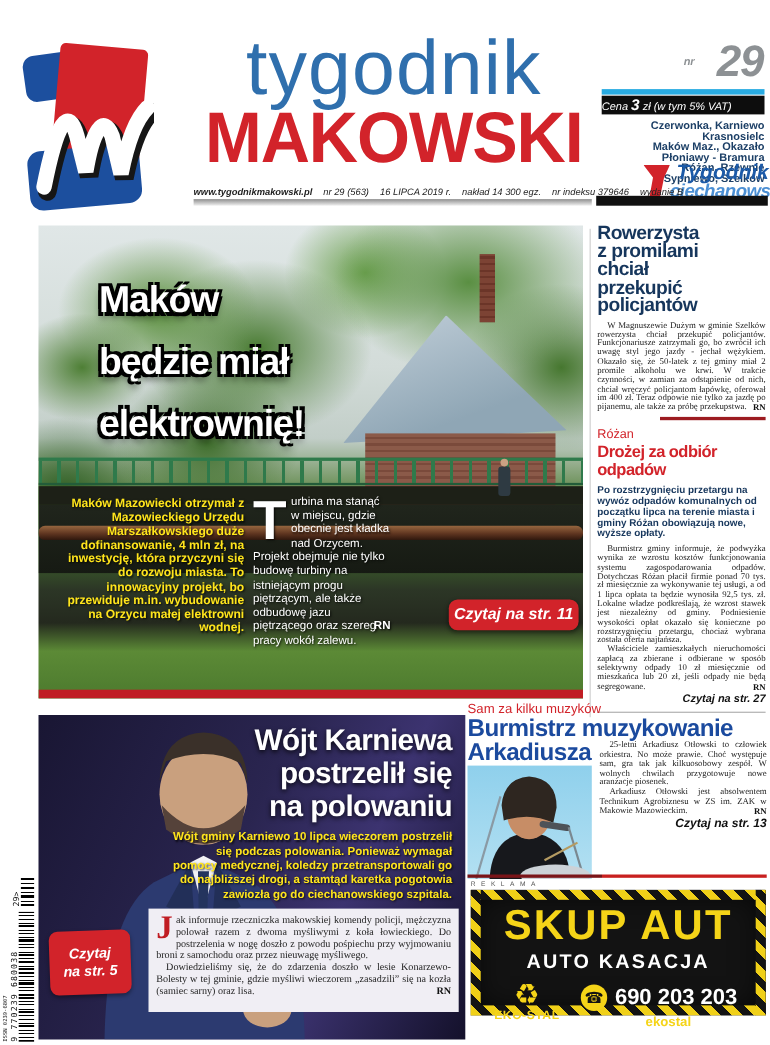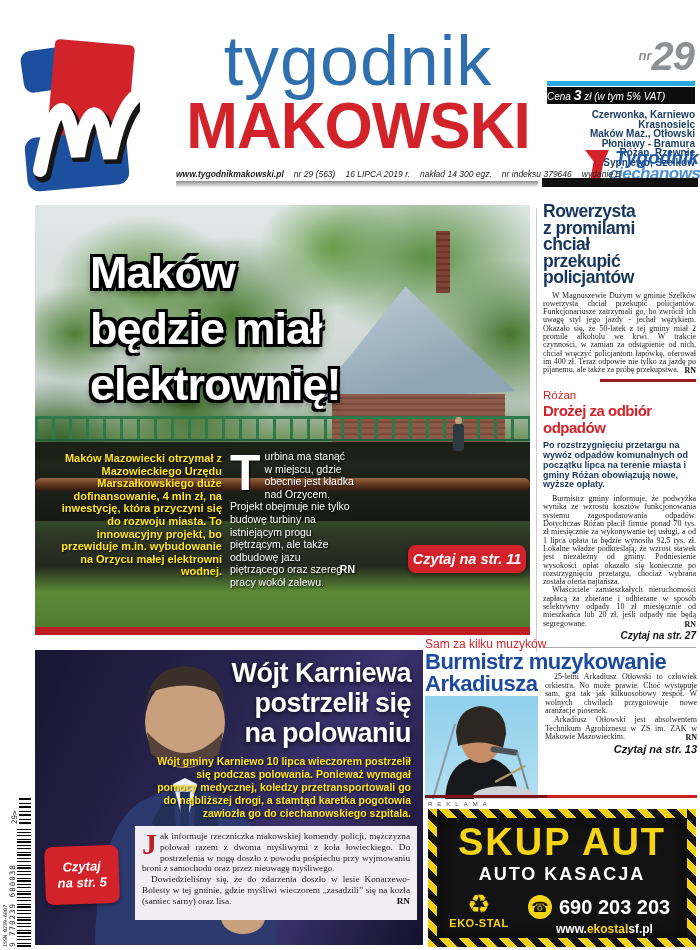--- a/index.html
+++ b/index.html
@@ -17,21 +17,21 @@
     left: 172px; top: 18px; width: 372px; text-align: center;
     font-size: 70px; line-height: 86px; font-weight: 400;
     color: #2f6fad; letter-spacing: 1px;
   }
   .name-main {
     left: 168px; top: 78px; width: 380px; text-align: center;
     font-size: 62px; line-height: 96px; font-weight: bold;
     color: #d2232a; letter-spacing: -1px; transform: scaleY(1.05);
   }
   .issue-box { right: 6px; top: 34px; width: 150px; text-align: right; color:#8d9194; }
-  .issue-label { font-size: 13px; font-style: italic; font-weight: bold; margin-right: 0; vertical-align: 10px;}
+  .issue-label { font-size: 10px; font-style: italic; font-weight: bold; margin-right: 20px; vertical-align: 10px;}
   .issue-number { font-size: 40px; font-weight: bold; font-style: italic; letter-spacing: -1px; text-align: center; }
   .cyan-bar { left: 547px; top: 81px; width: 148px; height: 5px; background: #29abe2; }
   .price-box {
     left: 547px; top: 87px; width: 148px; height: 17px; background: #0d0d0d;
     color: #fff; font-style: italic; font-size: 10px; line-height: 17px; 
     white-space: nowrap;
   }
   .price-box .pv { font-size: 14px; font-weight: bold; }
   .coverage {
     left: 520px; top: 110px; width: 175px; text-align: right;
@@ -83,21 +83,21 @@
   .water { left: 0; top: 59%; width: 100%; height: 14.5%;
     background: linear-gradient(180deg, #20251c, #161a13); }
   .pipe { left: 0; top: 63.5%; width: 100%; height: 13px; border-radius: 6px;
     background: linear-gradient(180deg, #96663f 0%, #5f3520 55%, #2e170d 100%); }
   .walker { left: 84.5%; top: 51%; width: 11px; height: 27px; background: #2e3a42; border-radius: 3px; }
   .walker::before { content:""; position:absolute; left:2px; top:-7px; width:7px; height:7px;
     border-radius:50%; background:#caa183; }
   .red-strip { left: 0; bottom: 0; width: 100%; height: 8px; background: #c01d23; }
 
   .main-headline { left: 55px; top: 40px; width: 420px;
-    font-size: 45px; line-height: 56px; font-weight: bold; color: #fff; letter-spacing: -1px;
+    font-size: 34px; line-height: 56px; font-weight: bold; color: #fff; letter-spacing: -1px;
     text-shadow: -3px -3px 0 #000, 3px -3px 0 #000, -3px 3px 0 #000, 3px 3px 0 #000, 0 5px 7px rgba(0,0,0,.55); }
   .intro-left { left: 22px; top: 247px; width: 165px; text-align: right;
     font-size: 11px; line-height: 12.6px; font-weight: bold; color: #ffe51c;
     text-shadow: 1px 1px 2px rgba(0,0,0,.8); }
   .intro-right { left: 195px; top: 245px; width: 125px;
     font-size: 10.5px; line-height: 12.6px; color: #fff;
     text-shadow: 1px 1px 2px rgba(0,0,0,.85); }
   .intro-right .dropcap { float: left; font-size: 50px; line-height: 42px;
     font-weight: bold; margin: 2px 4px 0 0; }
   .lead-byline { left: 195px; top: 358px; width: 125px; text-align: right;
@@ -176,21 +176,21 @@
     background: linear-gradient(180deg, #8fd0ec, #b3e0f2); }
   .music-body { flex: 1; }
   .music-body .serif { font-size: 8px; line-height: 8.6px; }
   .music-body .byline-row { margin-top: -8.6px; }
   .music-readmore { font-size: 11px; font-weight: bold; font-style: italic; text-align: right; margin-top: 1px; }
   .music-redline { left: 425px; top: 795px; width: 272px; height: 3px;
     background: linear-gradient(90deg, #7a1418 0 45%, #c8201f 45%); }
 
   
   .ad-label { left: 428px; top: 801px; font-size: 6px; letter-spacing: 5px; color: #555; }
-  .ad { left: 428px; top: 809px; width: 268px; height: 138px; background: #131313;
+  .ad { left: 428px; top: 809px; width: 268px; height: 114px; background: #131313;
     box-shadow: inset 0 0 30px #000; }
   .ad-stripe { position: absolute; background: repeating-linear-gradient(45deg, #f0d018 0 7px, #131313 7px 14px); }
   .ad-stripe.top { left:0; top:0; width:100%; height:9px; }
   .ad-stripe.bottom { left:0; bottom:0; width:100%; height:9px; }
   .ad-stripe.left { left:0; top:0; width:9px; height:100%; }
   .ad-stripe.right { right:0; top:0; width:9px; height:100%; }
   .ad-title { left: 0; top: 13px; width: 100%; text-align: center;
     font-size: 38px; line-height: 40px; font-weight: bold; color: #f5d418; letter-spacing: 2px; }
   .ad-sub { left: 0; top: 55px; width: 100%; text-align: center;
     font-size: 18px; font-weight: bold; color: #fff; letter-spacing: 2px; }
@@ -227,21 +227,21 @@
   <div class="abs cyan-bar"></div>
   <div class="abs price-box">
     <span>Cena</span>
     <span class="pv">3</span>
     <span>zł</span>
     <span>(w tym 5% VAT)</span>
   </div>
   <div class="abs coverage">
     <div>Czerwonka, Karniewo</div>
     <div>Krasnosielc</div>
-    <div>Maków Maz., Otłowski</div>
+    <div>Maków Maz., Okazało</div>
     <div>Płoniawy - Bramura</div>
     <div>Różan, Rzewnie</div>
     <div>Sypniewo, Szelków</div>
   </div>
   <div class="abs partner">
     <div class="abs partner-icon"></div>
     <div class="abs partner-w1">Tygodnik</div>
     <div class="abs partner-w2">ciechanowski</div>
   </div>
   <div class="abs infobar">

